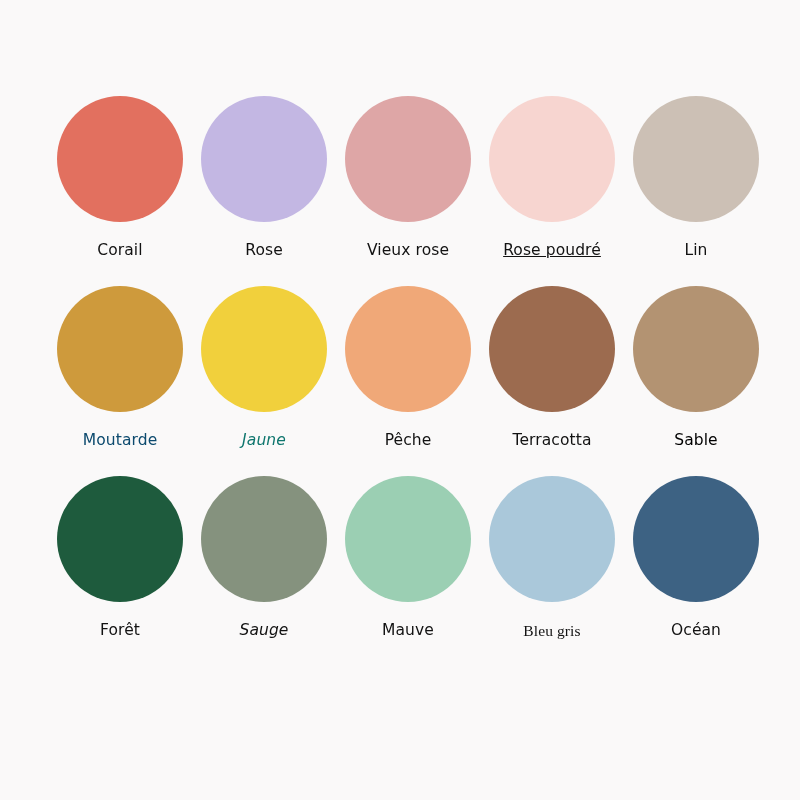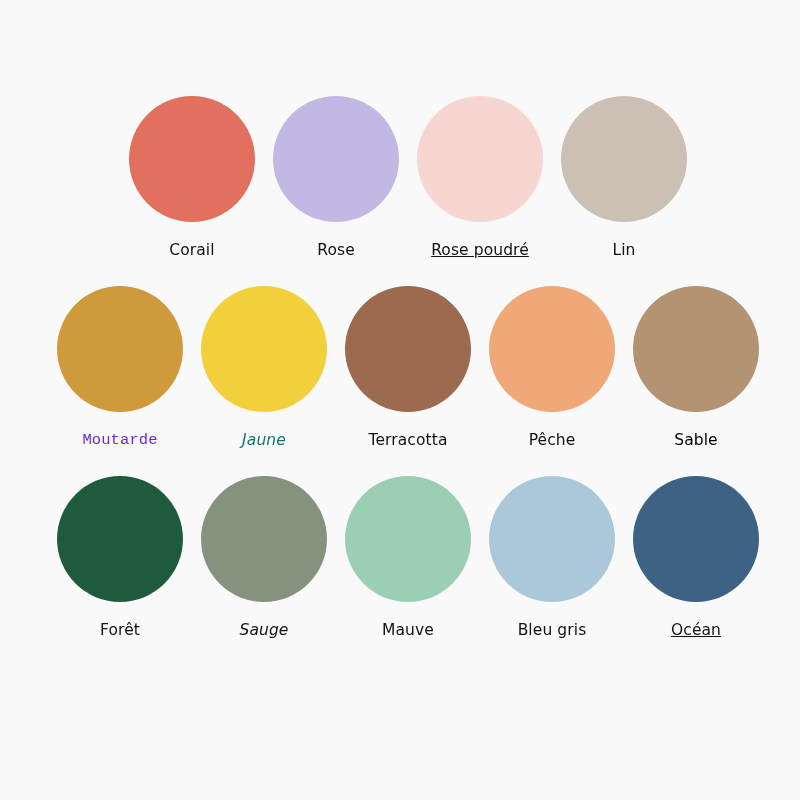--- a/index.html
+++ b/index.html
@@ -58,45 +58,49 @@
   <div class="row">
     <div class="swatch-cell">
       <div class="swatch-disc" style="background: rgb(226, 112, 95);"></div>
       <div class="swatch-label" style="color: rgb(18, 18, 18);">Corail</div>
     </div>
     <div class="swatch-cell">
       <div class="swatch-disc" style="background: rgb(195, 183, 227);"></div>
       <div class="swatch-label" style="color: rgb(18, 18, 18);">Rose</div>
     </div>
     <div class="swatch-cell">
+      <div class="swatch-disc" style="background: rgb(222, 166, 166);"></div>
+      <div class="swatch-label" style="color: rgb(18, 18, 18);">Vieux rose</div>
+    </div>
+    <div class="swatch-cell">
       <div class="swatch-disc" style="background: rgb(247, 213, 208);"></div>
       <div class="swatch-label" style="color: rgb(18, 18, 18); text-decoration: underline;">Rose poudré</div>
     </div>
     <div class="swatch-cell">
       <div class="swatch-disc" style="background: rgb(204, 192, 181);"></div>
       <div class="swatch-label" style="color: rgb(18, 18, 18);">Lin</div>
     </div>
   </div>
 
   <div class="row">
     <div class="swatch-cell">
       <div class="swatch-disc" style="background: rgb(206, 154, 60);"></div>
-      <div class="swatch-label" style="color: #6d28d9; font-family: Liberation Mono, monospace;">Moutarde</div>
+      <div class="swatch-label" style="color: #0c4a6e;">Moutarde</div>
     </div>
     <div class="swatch-cell">
       <div class="swatch-disc" style="background: rgb(241, 208, 60);"></div>
       <div class="swatch-label" style="color: #0f766e; font-style: italic;">Jaune</div>
     </div>
     <div class="swatch-cell">
+      <div class="swatch-disc" style="background: rgb(240, 168, 120);"></div>
+      <div class="swatch-label" style="color: rgb(18, 18, 18);">Pêche</div>
+    </div>
+    <div class="swatch-cell">
       <div class="swatch-disc" style="background: rgb(156, 107, 79);"></div>
       <div class="swatch-label" style="color: rgb(18, 18, 18);">Terracotta</div>
-    </div>
-    <div class="swatch-cell">
-      <div class="swatch-disc" style="background: rgb(240, 168, 120);"></div>
-      <div class="swatch-label" style="color: rgb(18, 18, 18);">Pêche</div>
     </div>
     <div class="swatch-cell">
       <div class="swatch-disc" style="background: rgb(179, 147, 114);"></div>
       <div class="swatch-label" style="color: #000000;">Sable</div>
     </div>
   </div>
 
   <div class="row">
     <div class="swatch-cell">
       <div class="swatch-disc" style="background: rgb(30, 91, 61);"></div>
@@ -105,21 +109,21 @@
     <div class="swatch-cell">
       <div class="swatch-disc" style="background: rgb(133, 146, 126);"></div>
       <div class="swatch-label" style="color: rgb(18, 18, 18); font-style: italic;">Sauge</div>
     </div>
     <div class="swatch-cell">
       <div class="swatch-disc" style="background: rgb(155, 207, 179);"></div>
       <div class="swatch-label" style="color: rgb(18, 18, 18);">Mauve</div>
     </div>
     <div class="swatch-cell">
       <div class="swatch-disc" style="background: rgb(170, 200, 218);"></div>
-      <div class="swatch-label" style="color: rgb(18, 18, 18);">Bleu gris</div>
+      <div class="swatch-label" style="color: rgb(18, 18, 18); font-family: Liberation Serif, serif;">Bleu gris</div>
     </div>
     <div class="swatch-cell">
       <div class="swatch-disc" style="background: rgb(61, 98, 131);"></div>
-      <div class="swatch-label" style="color: rgb(18, 18, 18); text-decoration: underline;">Océan</div>
+      <div class="swatch-label" style="color: rgb(18, 18, 18);">Océan</div>
     </div>
   </div>
 
 </div>
 
 </body></html>

